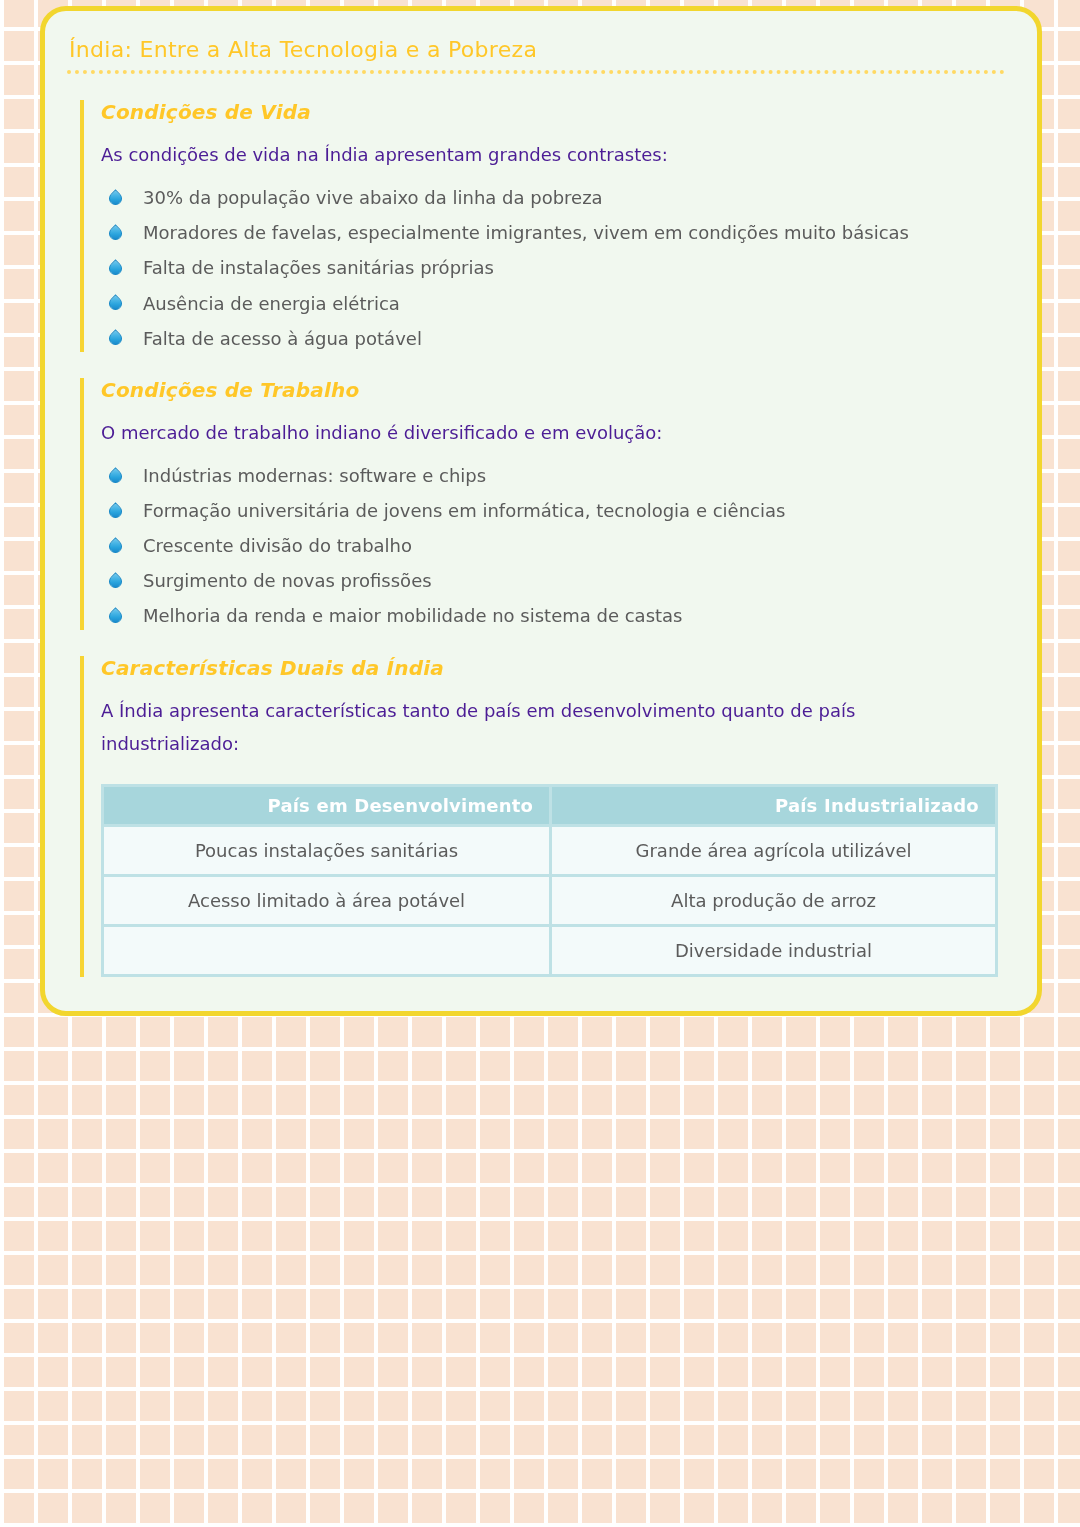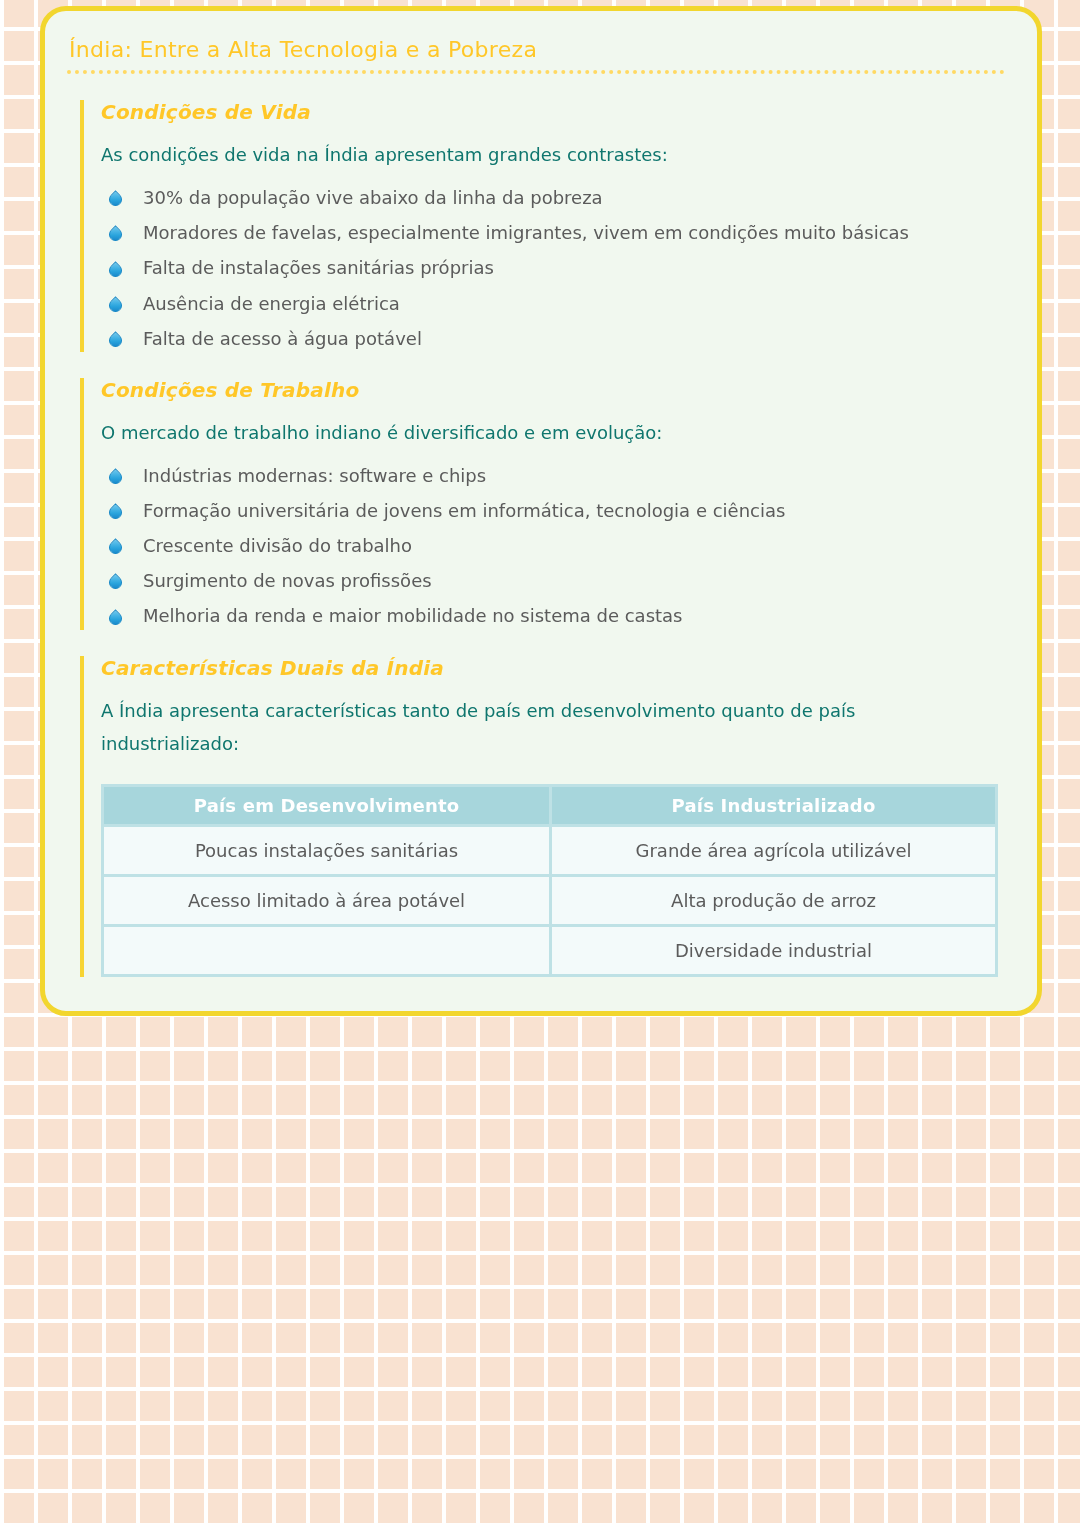--- a/index.html
+++ b/index.html
@@ -47,35 +47,35 @@
   .heading {
     color: #ffc728;
     font-size: 20px;
     font-weight: bold;
     margin: 0 0 14px 0;
     letter-spacing: 0.2px;
     font-style: italic;
   }
 
   .intro {
-    color: #0f766e;
+    color: #4c1d95;
     font-size: 18px;
     line-height: 1.85;
     margin: 0 0 14px 0;
   }
   .intro-narrow { max-width: 810px; }
 
   .bullets {
     list-style: none;
     margin: 0 0 4px 0;
     padding: 0 0 0 6px;
   }
   .bullet {
     display: flex;
-    align-items: flex-end;
+    align-items: center;
     margin: 9px 0;
     color: #5b5b5b;
     font-size: 18px;
     line-height: 1.45;
   }
   .drop-wrap {
     flex: 0 0 auto;
     width: 18px;
     height: 22px;
     margin: 1px 18px 0 0;
@@ -98,21 +98,21 @@
     margin-top: 24px;
     border-collapse: separate;
     border-spacing: 3px;
     background: #bee1e5;
   }
   .dual-table th {
     background: #a7d6dc;
     color: #ffffff;
     font-size: 18px;
     font-weight: bold;
-    text-align: center;
+    text-align: right;
     padding: 8px 16px;
     letter-spacing: 0.2px;
   }
   .dual-table td {
     background: #f3fafa;
     color: #5b5b5b;
     font-size: 18px;
     text-align: center;
     padding: 13px 10px;
     height: 32px;

